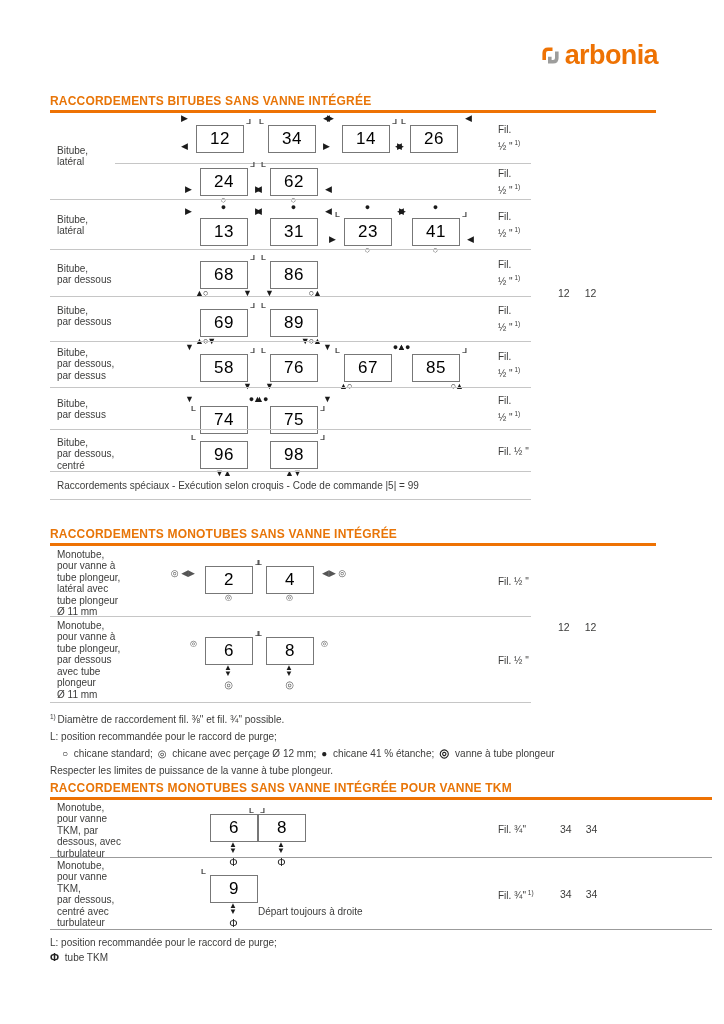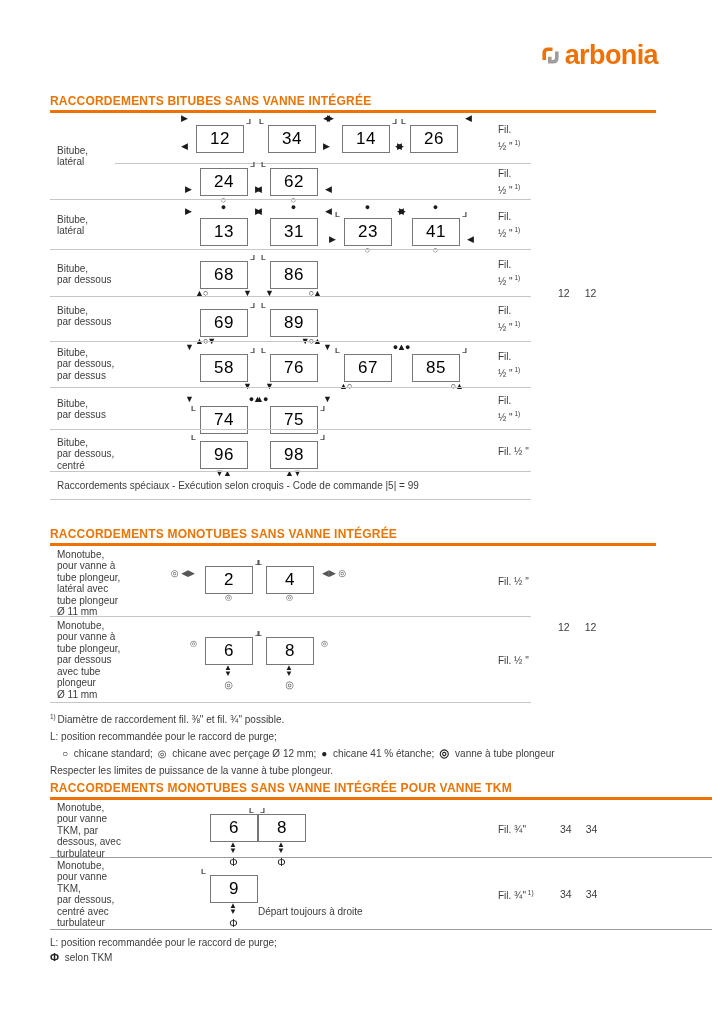--- a/index.html
+++ b/index.html
@@ -402,17 +402,17 @@
           <div class="fil"><span>Fil. ¾"</span><sup> 1)</sup></div>
           <div class="rowrefs">
             <span>34</span>
             <span>34</span>
           </div>
           <div style="position: absolute; font-size: 10px; left: 208px; top: 48px;">Départ toujours à droite</div>
           <div class="sep dark"></div>
         </div>
         <div class="footerlines">
           <div>L: position recommandée pour le raccord de purge;</div>
-          <div><span class="sym">Φ</span><span> selon TKM</span></div>
+          <div><span class="sym">Φ</span><span> tube TKM</span></div>
         </div>
       </div>
     </div>
 </div>
 
 </body></html>

